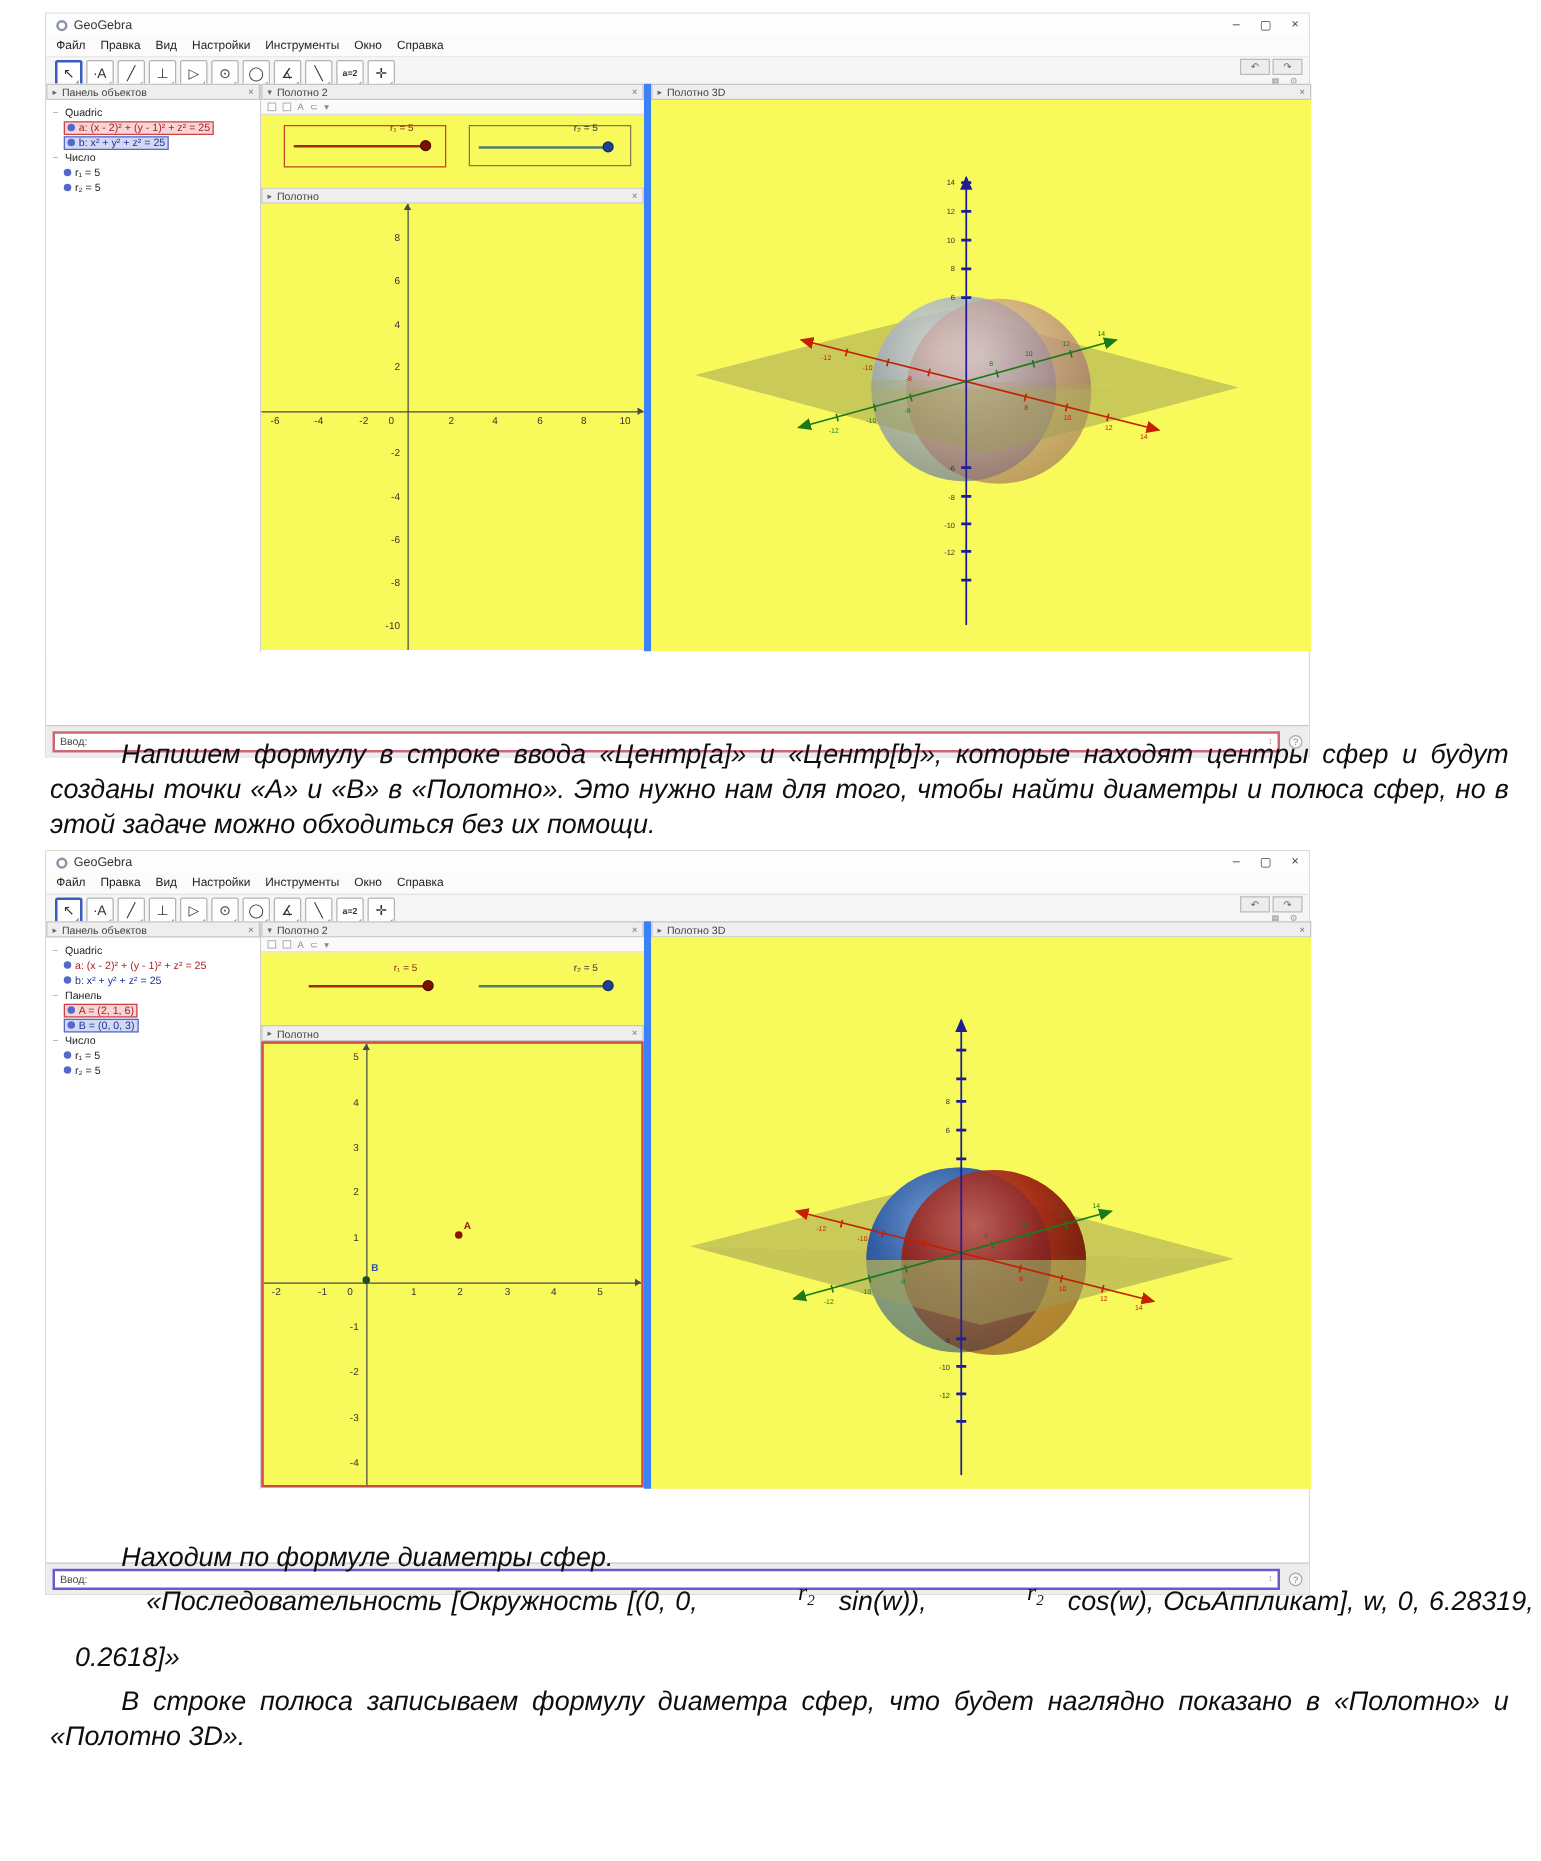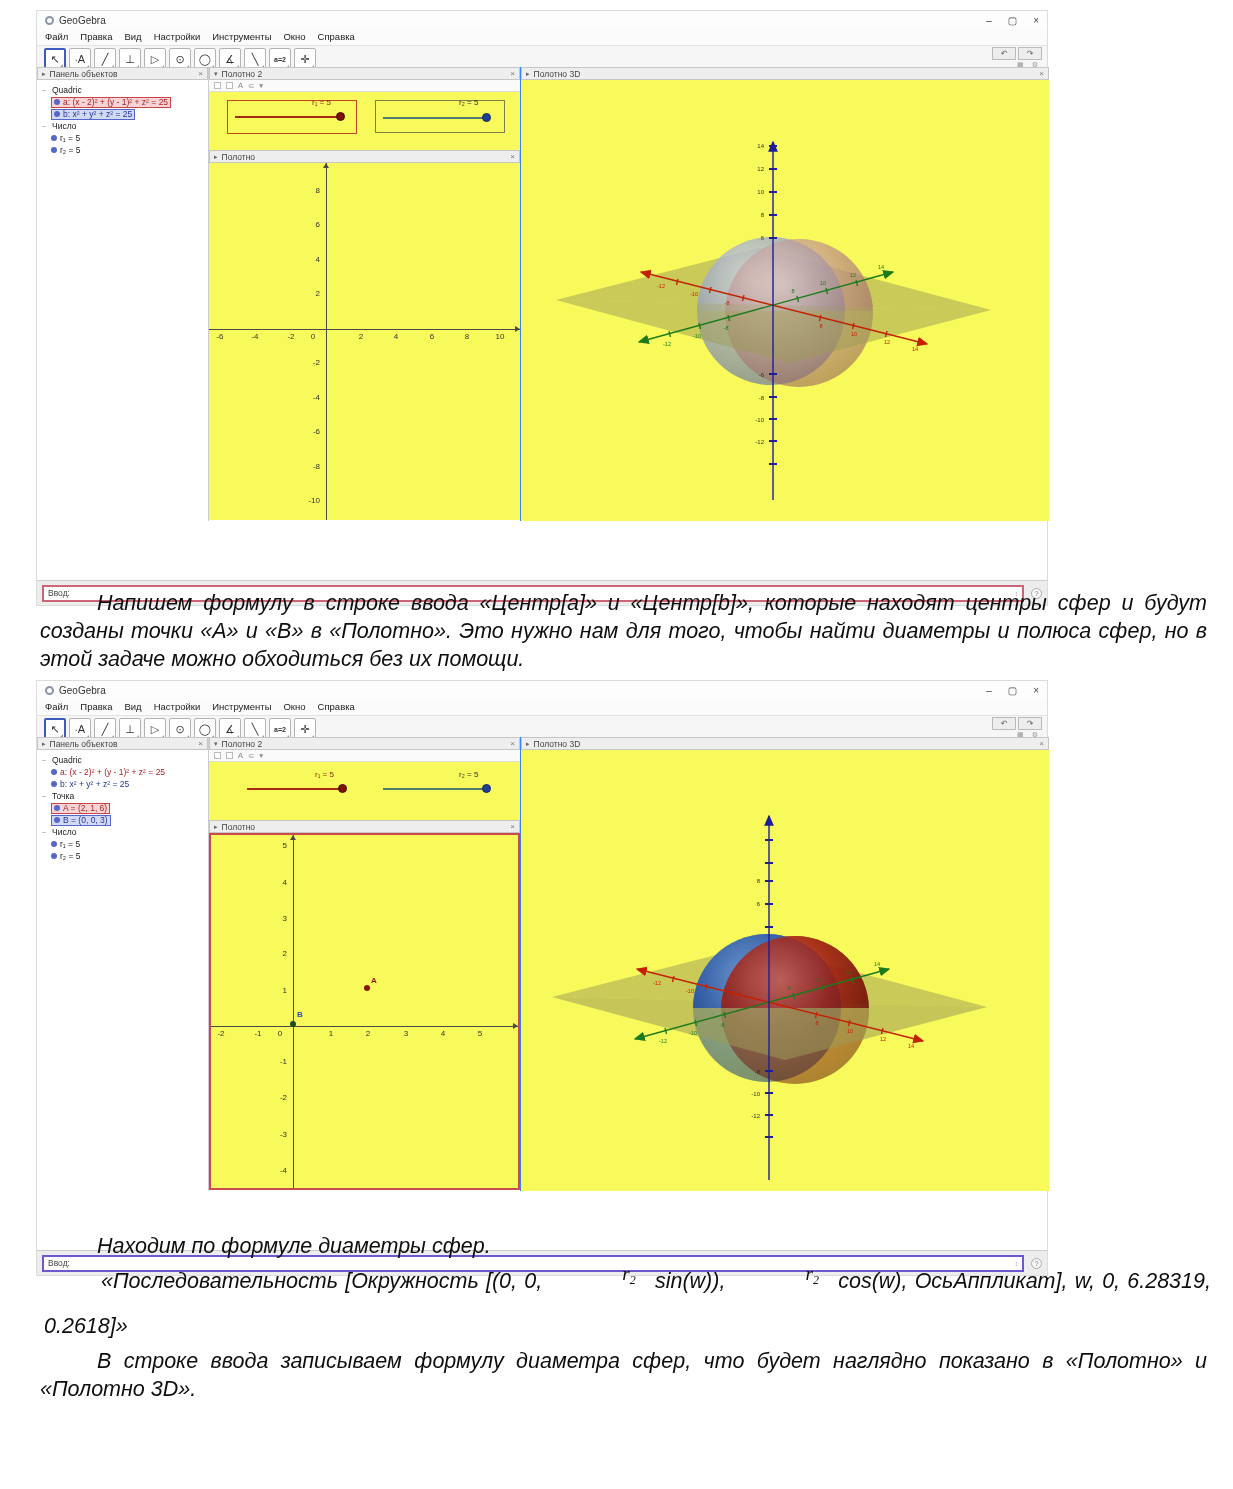--- a/index.html
+++ b/index.html
@@ -34,21 +34,21 @@
   .pobj{position:absolute;left:0;top:0;width:172px;height:454px;border-right:1px solid #ccc;background:#fff}
   .tree{font-size:8.5px;color:#222;padding:4px 0 0 5px}
   .trow{display:flex;align-items:center;height:12px;gap:3px;white-space:nowrap}
   .mico{color:#999;font-size:8px;width:7px}
   .ti{margin-left:9px}
   .bul{width:6px;height:6px;border-radius:50%;background:#5468cc;flex:none}
   .hlr,.hlb{display:flex;align-items:center;gap:3px;padding:0 2px;height:11px}
   .hlr{border:1px solid #cc4444;background:#f7d4d6}
   .hlb{border:1px solid #5566cc;background:#d2d9f2}
   .ca{color:#a82222}.cb{color:#223399}.cnum{color:#222}
-  .pmid{position:absolute;left:172px;top:0;width:312px;height:454px;border-right:1px solid #3b82f6}
+  .pmid{position:absolute;left:172px;top:0;width:312px;height:454px;border-right:6px solid #3b82f6}
   .stylebar{height:12px;display:flex;gap:5px;align-items:center;font-size:7.5px;color:#888;background:#fafafa;
             border-bottom:1px solid #ddd;padding-left:5px}
   .sq{width:7px;height:7px;border:1px solid #bbb;background:#fff;display:inline-block}
   .cv2{position:relative;height:58px;background:#f8f95a;overflow:hidden}
   .sbox{position:absolute;border:1px solid}
   .sline{position:absolute;height:2px}
   .sdot{position:absolute;width:9px;height:9px;border-radius:50%}
   .slab{position:absolute;font-size:8px}
   .cv{position:relative;height:357px;background:#f8f95a;overflow:hidden}
   .cvb{border:2px solid #c94b4b}
@@ -418,21 +418,21 @@
         <div class="trow ti">
             <span class="bul"></span>
             <span class="ca">a: (x - 2)² + (y - 1)² + z² = 25</span>
           </div>
         <div class="trow ti">
             <span class="bul"></span>
             <span class="cb">b: x² + y² + z² = 25</span>
           </div>
         <div class="trow">
             <span class="mico">−</span>
-            <span>Точка</span>
+            <span>Панель</span>
           </div>
         <div class="trow ti">
             <span class="hlr">
               <span class="bul"></span>
               <span class="ca">A = (2, 1, 6)</span>
             </span>
           </div>
         <div class="trow ti">
             <span class="hlb">
               <span class="bul"></span>
@@ -586,21 +586,21 @@
       <span class="sp">↕</span>
     </div>
     <div class="ihelp">
         <span>?</span>
       </div>
   </div>
 </div>
 
 <div style="position:absolute;left:0;top:1232px;width:1233px">
   <p class="doc ind" style="position:static;margin-left:40px">Находим по формуле диаметры сфер.</p>
-  <p class="doc frm ind" style="position:static;margin-left:44px">
+  <p class="doc frm ind" style="position:static;margin-left:60px">
     <span>«Последовательность [Окружность [(0, 0,</span>
     <span class="rtok"><span>r</span><span class="rsub">2</span></span>
     <span>sin(w)),</span>
     <span class="rtok"><span>r</span><span class="rsub">2</span></span>
     <span>cos(w), ОсьАппликат], w, 0, 6.28319, 0.2618]»</span>
   </p>
-  <p class="doc ind" style="position:static;margin-left:40px">В строке ввода записываем формулу диаметра сфер, что будет наглядно показано в «Полотно» и «Полотно 3D».</p>
+  <p class="doc ind" style="position:static;margin-left:40px">В строке полюса записываем формулу диаметра сфер, что будет наглядно показано в «Полотно» и «Полотно 3D».</p>
 </div>
 
 </body></html>

